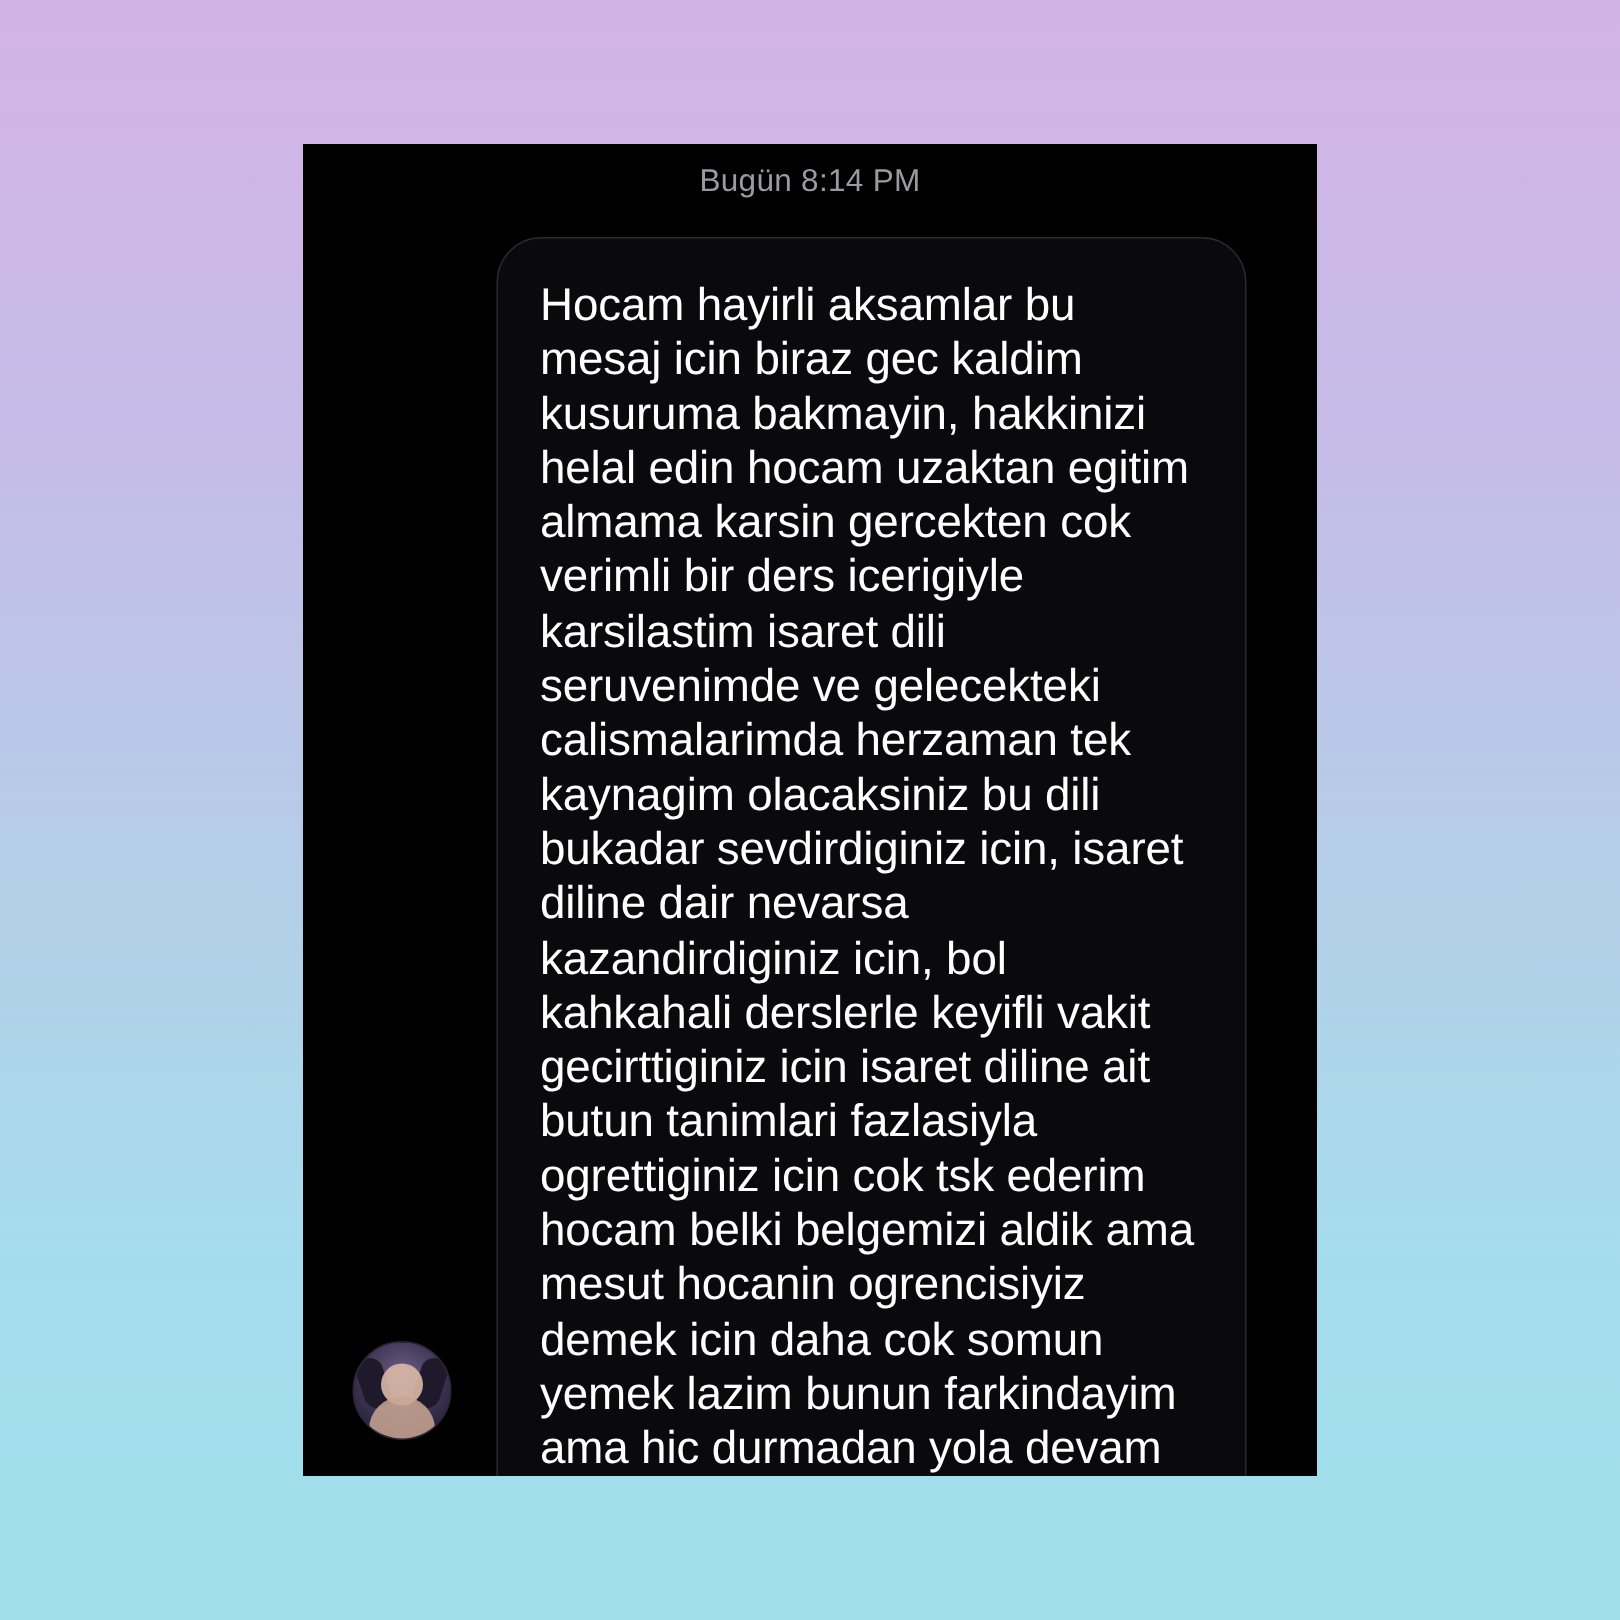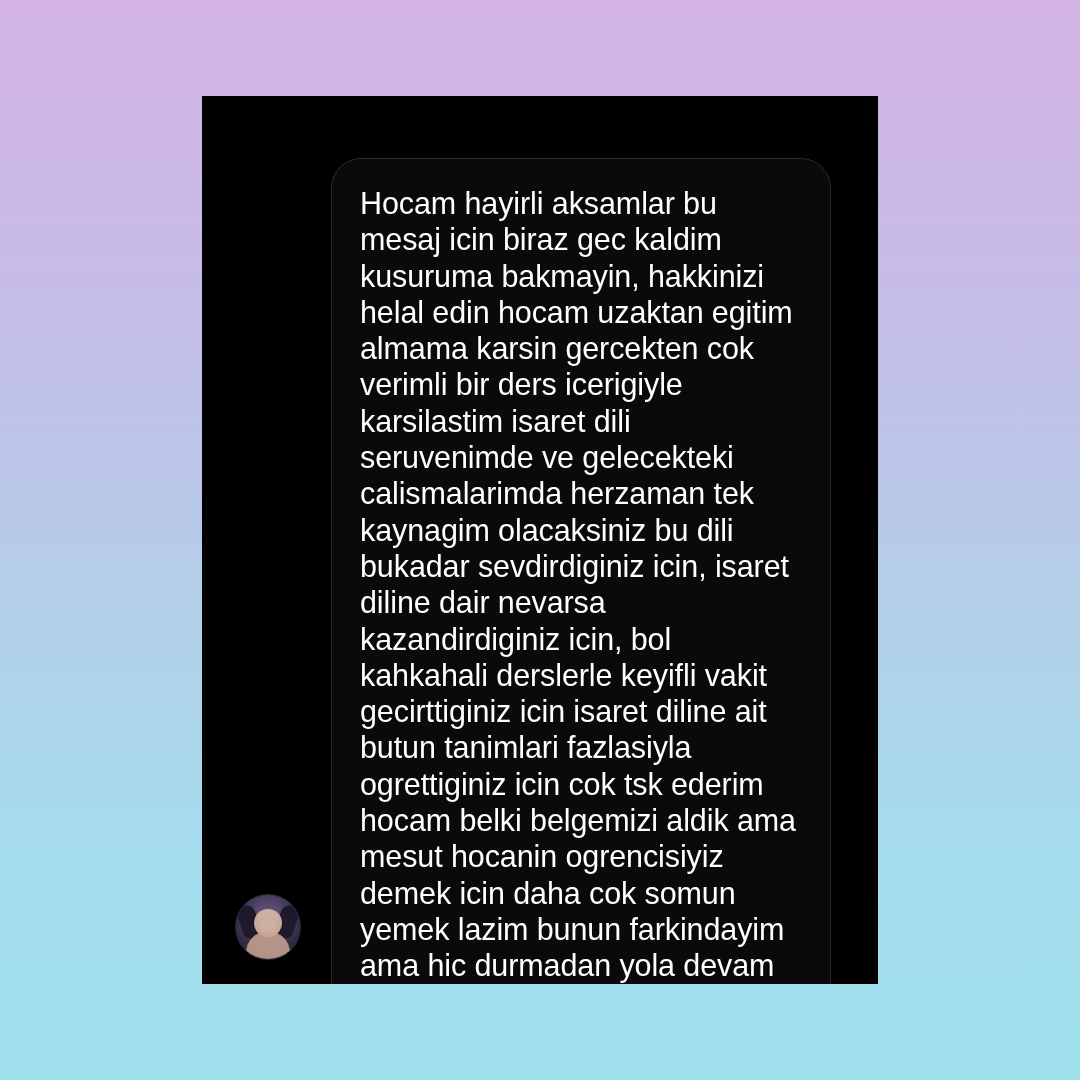--- a/index.html
+++ b/index.html
@@ -112,20 +112,21 @@
     transform: rotate(18deg);
   }
 </style>
 </head>
 <body>
 
 <div id="page">
 
   <div id="chat-card">
 
+    <div id="timestamp">Bugün 8:14 PM</div>
 
     <div id="bubble">
       <div id="bubble-text">Hocam hayirli aksamlar bu mesaj icin biraz gec kaldim kusuruma bakmayin, hakkinizi helal edin hocam uzaktan egitim almama karsin gercekten cok verimli bir ders icerigiyle karsilastim isaret dili seruvenimde ve gelecekteki calismalarimda herzaman tek kaynagim olacaksiniz bu dili bukadar sevdirdiginiz icin, isaret diline dair nevarsa kazandirdiginiz icin, bol kahkahali derslerle keyifli vakit gecirttiginiz icin isaret diline ait butun tanimlari fazlasiyla ogrettiginiz icin cok tsk ederim hocam belki belgemizi aldik ama mesut hocanin ogrencisiyiz demek icin daha cok somun yemek lazim bunun farkindayim ama hic durmadan yola devam edicem sizden ogrendiklerimle🙏</div>
     </div>
 
     <div id="avatar">
       <div class="av-shape-c"></div>
       <div class="av-shape-d"></div>
       <div class="av-shape-a"></div>
       <div class="av-shape-b"></div>

